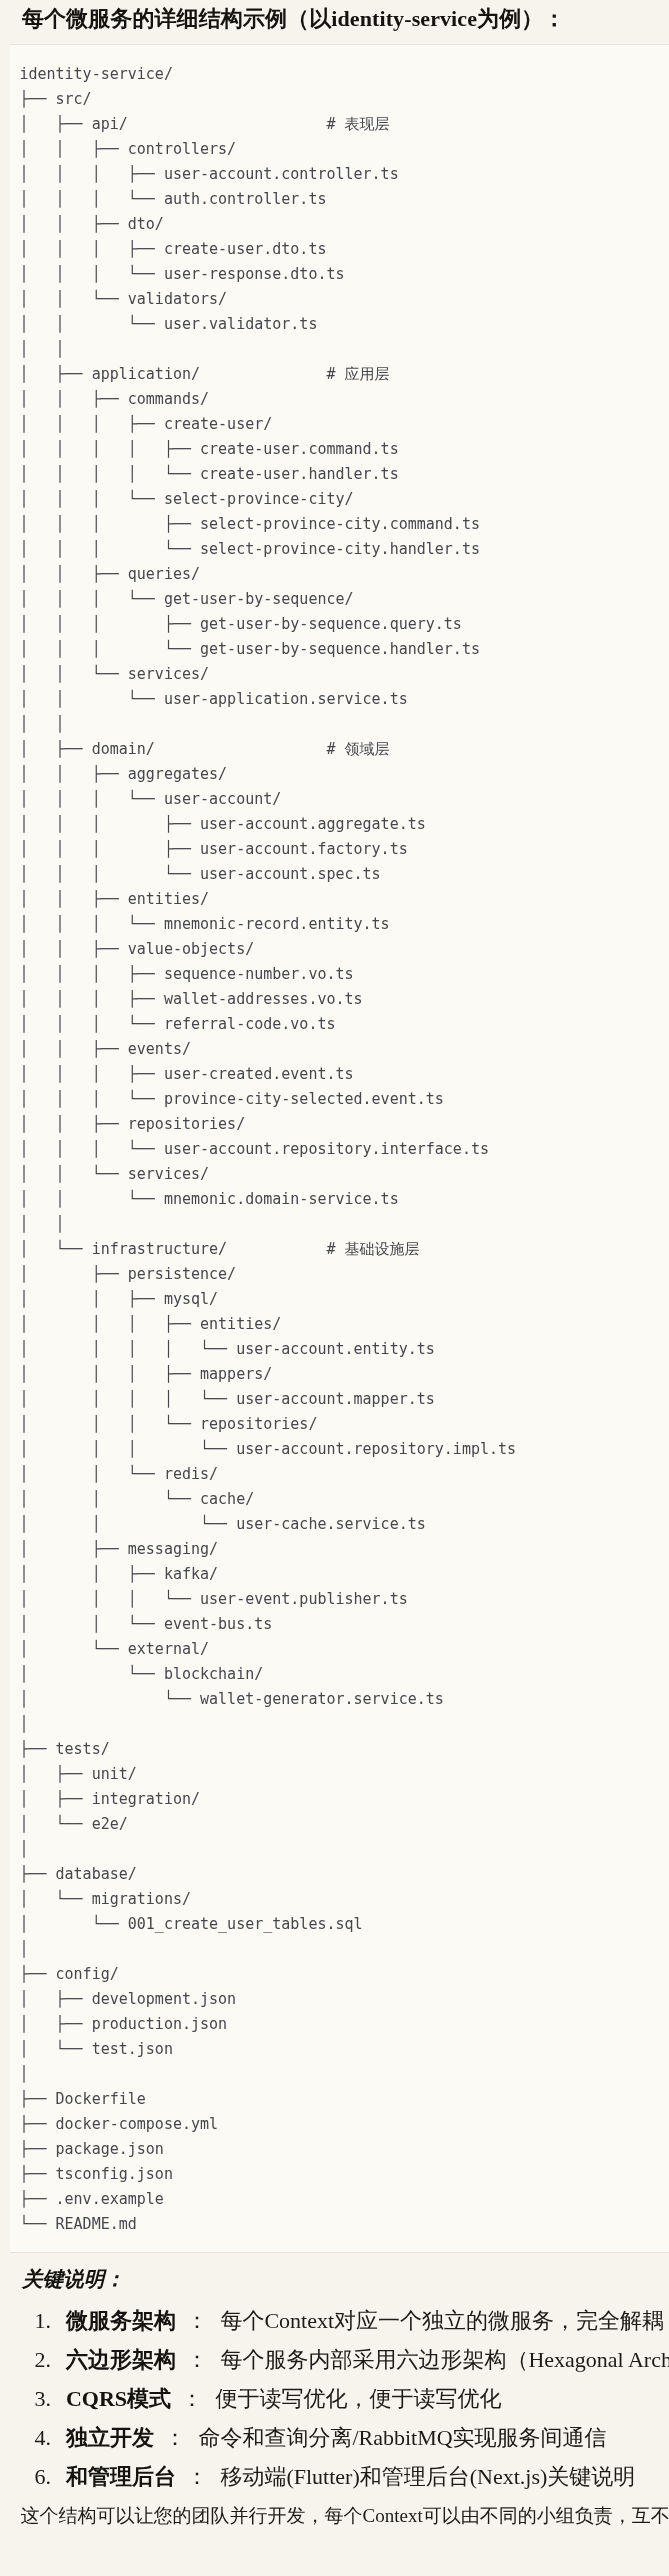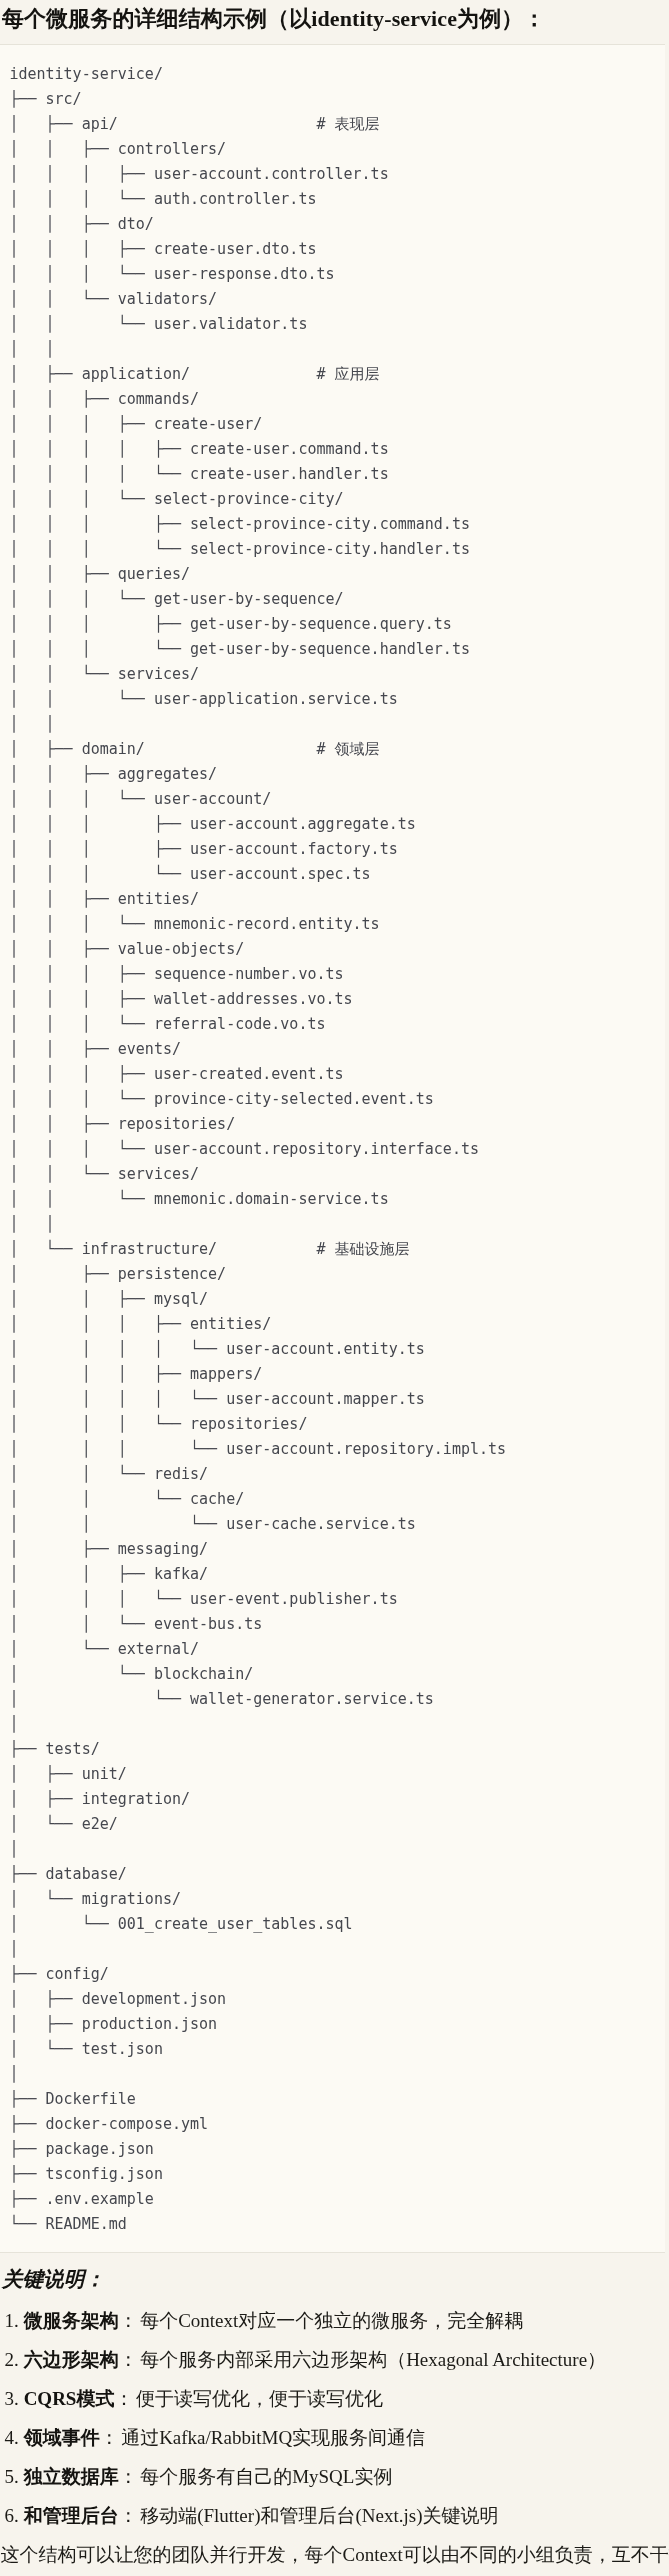--- a/index.html
+++ b/index.html
@@ -1,15 +1,15 @@
 <!DOCTYPE html>
 <html style="font-size:10px"><head>
 <meta charset="utf-8">
 <style>
-  * { box-sizing: border-box; }
+  * { box-sizing: border-box; padding-left: 10px; }
   html, body { margin: 0; padding: 0; }
   body {
     width: 669px;
     height: 2576px;
     overflow: hidden;
     background: #f7f4ed;
     color: #1c1b17;
     font-family: "Liberation Serif", "DejaVu Serif", serif;
   }
   .page-title {
@@ -38,21 +38,21 @@
   .notes-heading {
     margin: 13.8px 0 0 1.9px;
     font-size: 20.6px;
     line-height: 27.5px;
     font-weight: 700;
     color: #141310;
     font-style: italic;
   }
   .note {
     margin: 15px 0 0 4.4px;
-    font-size: 19px;
+    font-size: 22px;
     line-height: 24px;
     white-space: nowrap;
   }
   .note .num { margin-right: 5px; }
   .note .term { font-weight: 700; color: #141310; }
   .note .colon { margin-right: 2.5px; }
   .footer-para {
     margin: 15px 0 0 0.6px;
     font-size: 19px;
     line-height: 24px;
@@ -162,26 +162,23 @@
 
   <div class="note">
     <span class="num">2.</span><span class="term">六边形架构</span><span class="colon">：</span><span class="desc">每个服务内部采用六边形架构（Hexagonal Architecture）</span>
   </div>
 
   <div class="note">
     <span class="num">3.</span><span class="term">CQRS模式</span><span class="colon">：</span><span class="desc">便于读写优化，便于读写优化</span>
   </div>
 
   <div class="note">
-    <span class="num">4.</span><span class="term">领域事件</span><span class="colon">：</span><span class="desc">通过Kafka/RabbitMQ实现服务间通信</span>
+    <span class="num">4.</span><span class="term">独立开发</span><span class="colon">：</span><span class="desc">命令和查询分离/RabbitMQ实现服务间通信</span>
   </div>
 
-  <div class="note">
-    <span class="num">5.</span><span class="term">独立数据库</span><span class="colon">：</span><span class="desc">每个服务有自己的MySQL实例</span>
-  </div>
 
   <div class="note">
     <span class="num">6.</span><span class="term">和管理后台</span><span class="colon">：</span><span class="desc">移动端(Flutter)和管理后台(Next.js)关键说明</span>
   </div>
 
   <p class="footer-para">这个结构可以让您的团队并行开发，每个Context可以由不同的小组负责，互不干扰。</p>
 
 </div>
 
 

